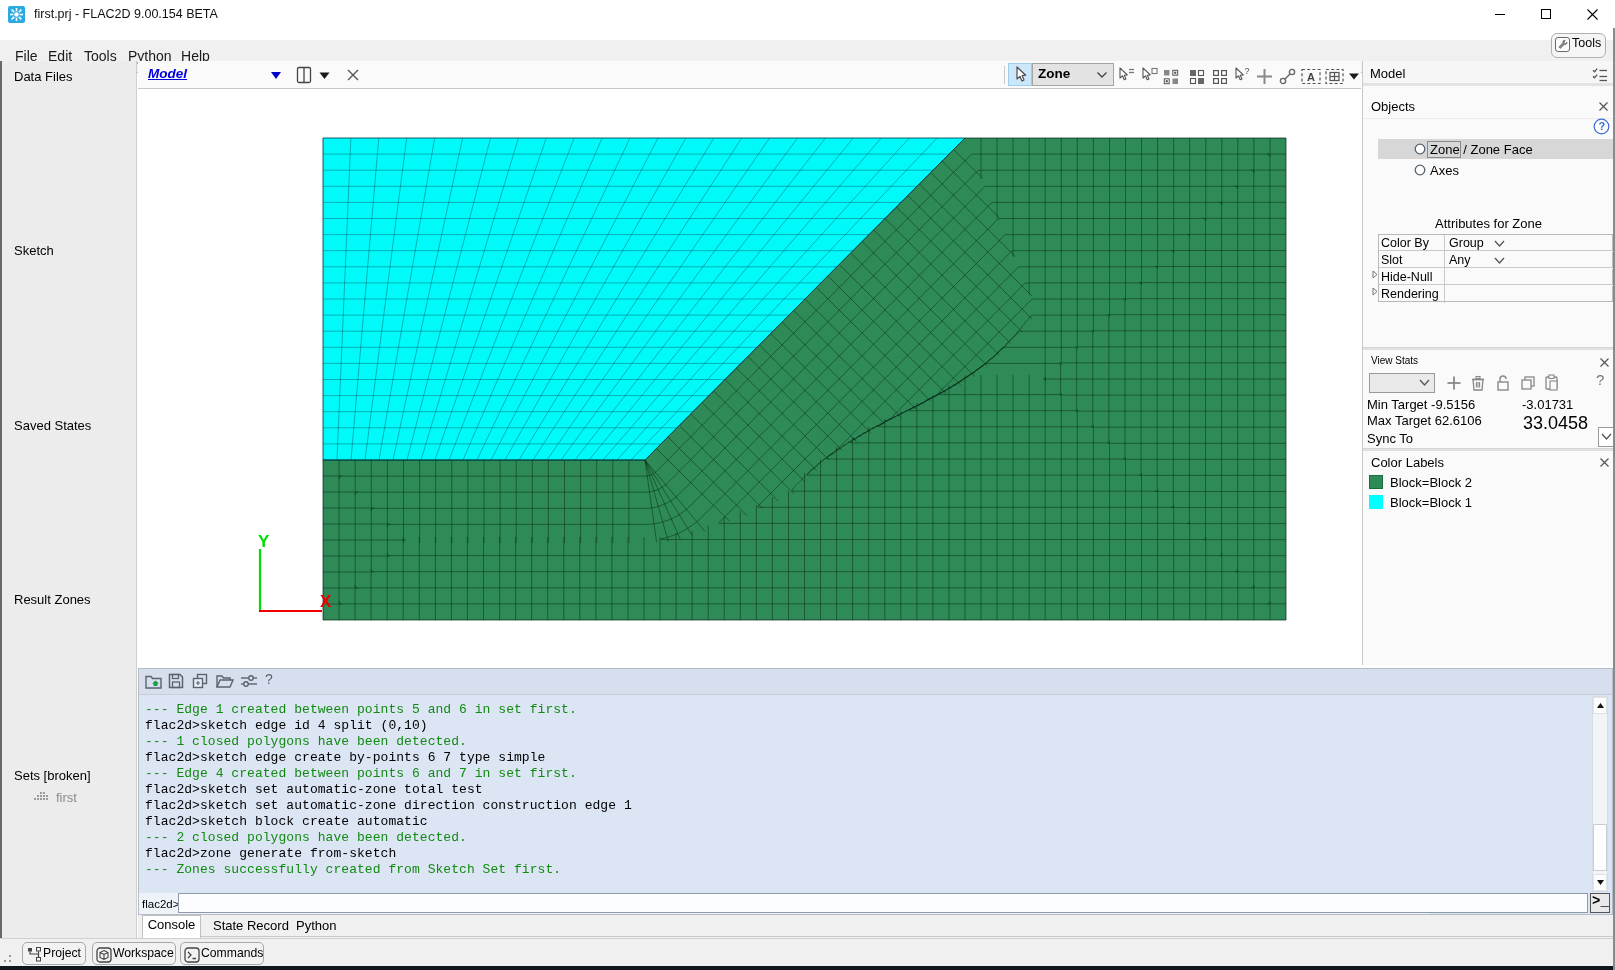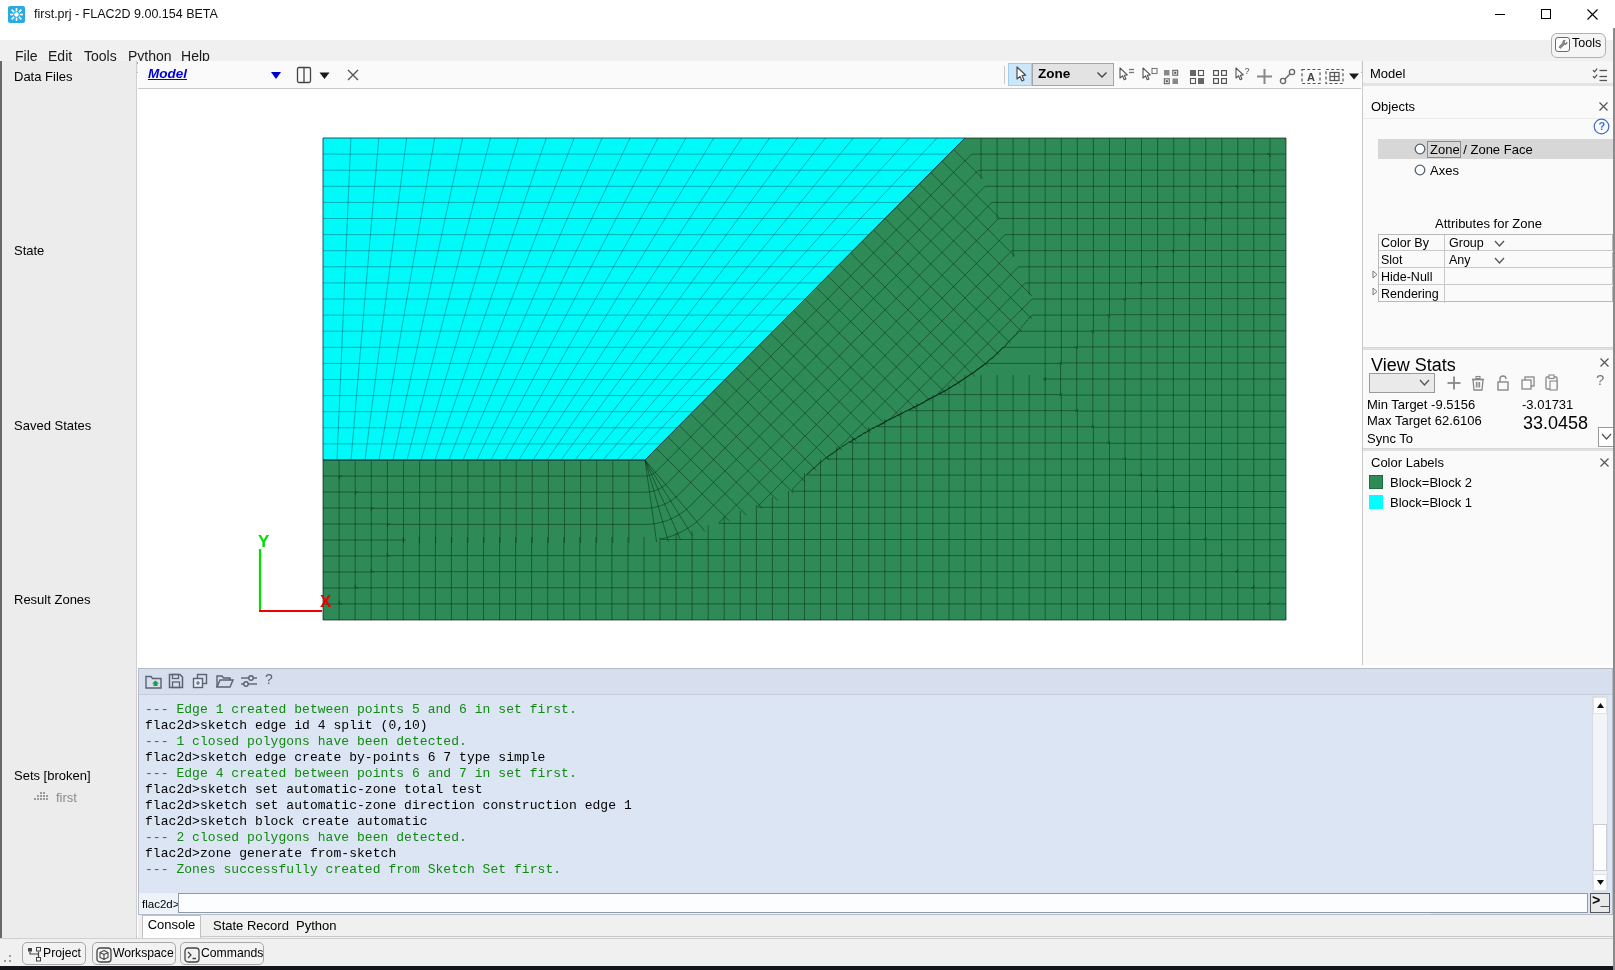--- a/index.html
+++ b/index.html
@@ -79,21 +79,21 @@
   <div class="menuitem" style="left:128px"><u>P</u>ython</div>
   <div class="menuitem" style="left:181px"><u>H</u>elp</div>
 </div>
 <div class="abs" id="toolsbtn"><svg class="icon" style="margin:3px 1px 0 3px" width="15" height="15" viewBox="0 0 15 15">
       <rect x="0.5" y="0.5" width="14" height="14" rx="2.5" fill="#fdfdfd" stroke="#6a6a6a"></rect>
       <path d="M10.2 3.2 a2 2 0 0 0 -2.4 2.6 l-4 4.2 1.5 1.5 4.2-4 a2 2 0 0 0 2.6-2.4 l-1.5 1.3 -1.4-1.4 z" fill="#888" stroke="#555" stroke-width="0.5"></path>
     </svg><span style="vertical-align:middle;margin-left:1px">Tools</span></div>
 
 <div class="abs" id="sidebar">
   <div class="sbitem" style="top:8px">Data Files</div>
-  <div class="sbitem" style="top:182px">State</div>
+  <div class="sbitem" style="top:182px">Sketch</div>
   <div class="sbitem" style="top:357px">Saved States</div>
   <div class="sbitem" style="top:531px">Result Zones</div>
   <div class="sbitem" style="top:707px">Sets [broken]</div>
   <div class="sbitem" style="left:54px; top:729px; color:#8b8b8b;">first</div>
   <svg class="abs" style="left:32px; top:731px" width="16" height="10" viewBox="0 0 16 10">
       <g fill="#9a9a9a">
         <rect x="0" y="6" width="2" height="2"></rect>
         <rect x="3" y="3" width="2" height="2"></rect>
         <rect x="3" y="6" width="2" height="2"></rect>
         <rect x="6" y="0" width="2" height="2"></rect>
@@ -287,21 +287,21 @@
       </svg>
   </div>
   <svg class="abs" style="left:9px;top:209px" width="6" height="9" viewBox="0 0 6 9">
       <path d="M1 1 L5 4.5 L1 8 Z" fill="none" stroke="#777" stroke-width="1"></path>
     </svg>
   <svg class="abs" style="left:9px;top:226px" width="6" height="9" viewBox="0 0 6 9">
       <path d="M1 1 L5 4.5 L1 8 Z" fill="none" stroke="#777" stroke-width="1"></path>
     </svg>
 
   <div class="abs" style="left:0;top:286px;width:251px;height:3px;background:#e3e3e3;border-top:1px solid #d5d5d5;border-bottom:1px solid #ddd"></div>
-  <div class="abs" style="left:8px;top:294px;font-size:18px">View Stats</div>
+  <div class="abs" style="left:8px;top:294px;font-size:10px">View Stats</div>
   <svg class="abs" style="left:236px;top:296px" width="11" height="11" viewBox="0 0 11 11">
       <path d="M1.5 1.5 L9.5 9.5 M9.5 1.5 L1.5 9.5" stroke="#555" stroke-width="1.2"></path>
     </svg>
   <div class="abs" style="left:6px;top:312px;width:66px;height:20px;background:#eaeaea;border:1px solid #9a9a9a"></div>
   <svg class="abs" style="left:56px;top:318px" width="11" height="8" viewBox="0 0 11 8">
       <path d="M1 1 L5.5 6 L10 1" fill="none" stroke="#555" stroke-width="1.3"></path>
     </svg>
   <svg class="abs" style="left:83px;top:314px" width="16" height="16" viewBox="0 0 16 16">
       <g stroke="#888" stroke-width="1.8">
         <line x1="8" y1="1.5" x2="8" y2="14.5"></line>

